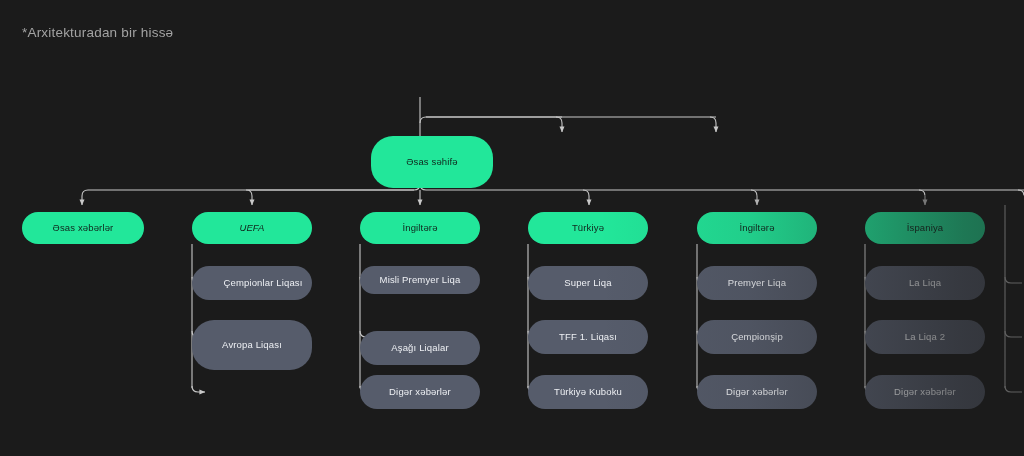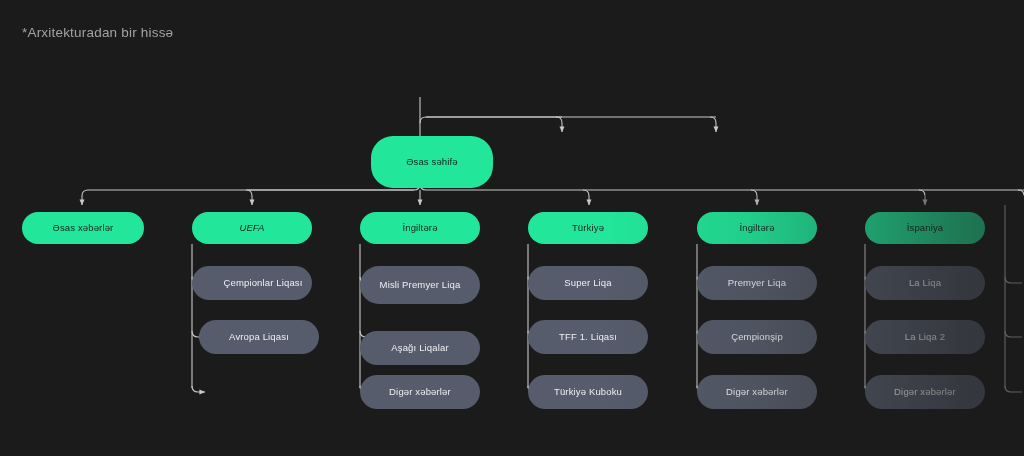--- a/index.html
+++ b/index.html
@@ -155,23 +155,23 @@
   <div class="node green" style="left:371px;top:136px;width:122px;height:52px;">Əsas səhifə</div>
 
   <div class="node green" style="left:22px;top:212px;width:122px;height:32px;">Əsas xəbərlər</div>
   <div class="node green" style="left:192px;top:212px;width:120px;height:32px;font-style:italic;">UEFA</div>
   <div class="node green" style="left:360px;top:212px;width:120px;height:32px;">İngiltərə</div>
   <div class="node green" style="left:528px;top:212px;width:120px;height:32px;">Türkiyə</div>
   <div class="node green" style="left:697px;top:212px;width:120px;height:32px;">İngiltərə</div>
   <div class="node green" style="left:865px;top:212px;width:120px;height:32px;">İspaniya</div>
 
   <div class="node grey" style="left:192px;top:266px;width:120px;height:34px;padding-left:28px;">Çempionlar Liqası</div>
-  <div class="node grey" style="left:199px;top:320px;width:120px;height:34px;text-align:right;">Avropa Liqası</div>
+  <div class="node grey" style="left:192px;top:320px;width:120px;height:50px;text-align:right;">Avropa Liqası</div>
 
-  <div class="node grey" style="left:360px;top:266px;width:120px;height:38px;">Misli Premyer Liqa</div>
+  <div class="node grey" style="left:360px;top:266px;width:120px;height:28px;">Misli Premyer Liqa</div>
   <div class="node grey" style="left:360px;top:331px;width:120px;height:34px;">Aşağı Liqalar</div>
   <div class="node grey" style="left:360px;top:375px;width:120px;height:34px;">Digər xəbərlər</div>
 
   <div class="node grey" style="left:528px;top:266px;width:120px;height:34px;">Super Liqa</div>
   <div class="node grey" style="left:528px;top:320px;width:120px;height:34px;">TFF 1. Liqası</div>
   <div class="node grey" style="left:528px;top:375px;width:120px;height:34px;">Türkiyə Kuboku</div>
 
   <div class="node grey" style="left:697px;top:266px;width:120px;height:34px;">Premyer Liqa</div>
   <div class="node grey" style="left:697px;top:320px;width:120px;height:34px;">Çempionşip</div>
   <div class="node grey" style="left:697px;top:375px;width:120px;height:34px;">Digər xəbərlər</div>

